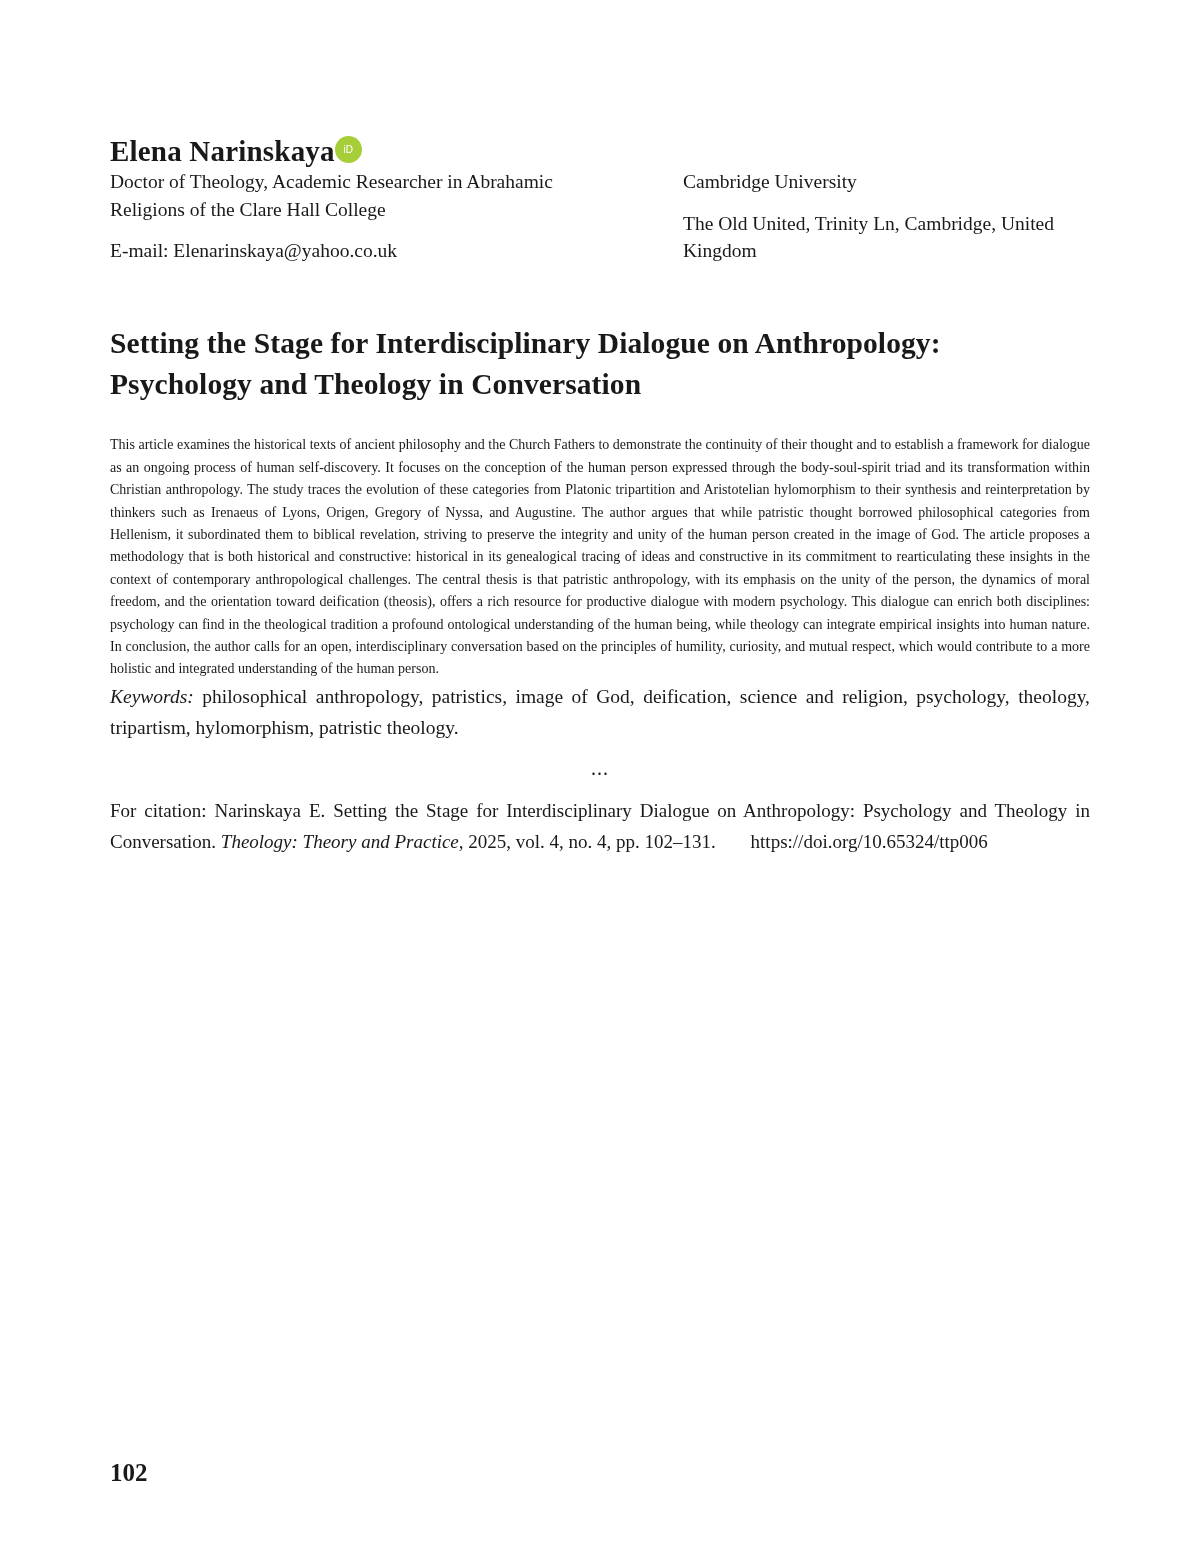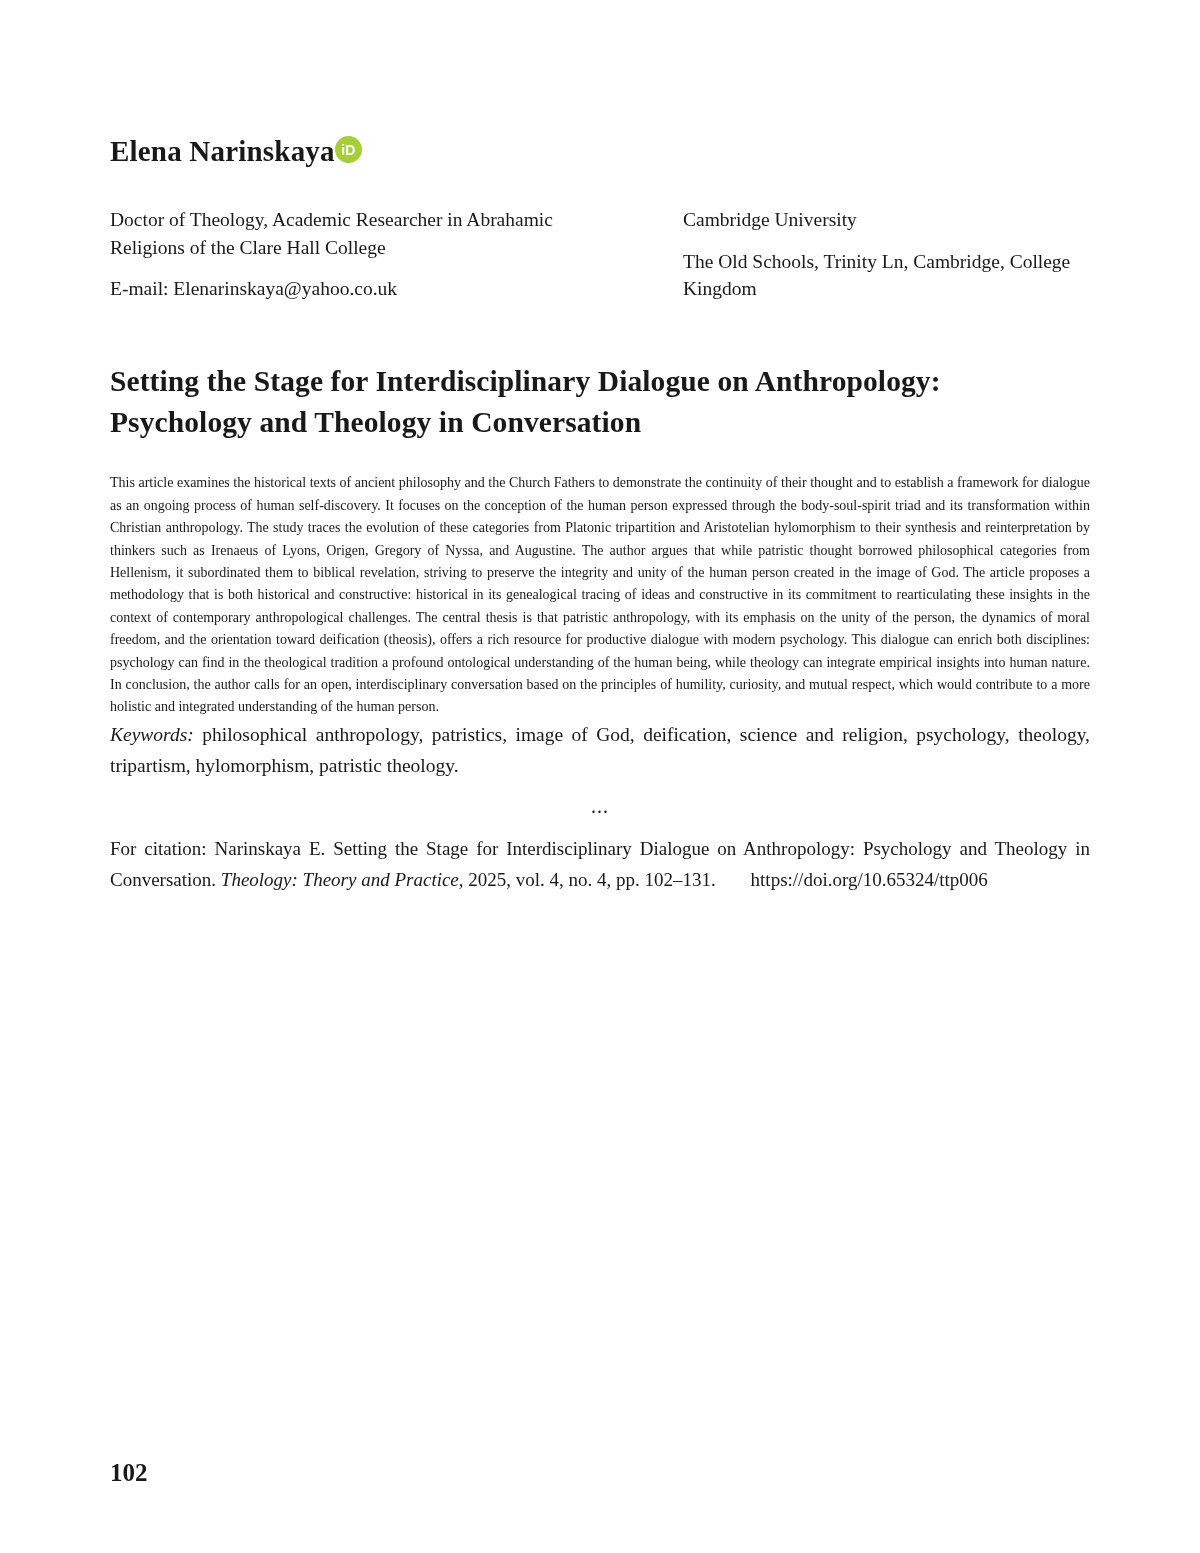--- a/index.html
+++ b/index.html
@@ -29,34 +29,33 @@
     font-size: 29px;
     font-weight: bold;
     letter-spacing: 0.2px;
   }
   .orcid-badge {
     width: 27px; height: 27px;
     border-radius: 50%;
     background: #A6CE39;
     color: #ffffff;
     font-family: "Liberation Sans", sans-serif;
-    font-size: 14px;
-    font-weight: bold;
+    font-size: 10px;
+    font-weight: normal;
     display: inline-flex;
     align-items: center;
     justify-content: center;
     margin-top: -4px;
     cursor: pointer;
     user-select: none;
   }
 
   
   .info-row {
     display: flex;
-    margin-top: 38px;
     font-size: 19.5px;
     line-height: 1.42;
   }
   .info-left { width: 573px; padding-right: 40px; }
   .info-left .affiliation { max-width: 465px; }
   .info-left .email { margin-top: 14px; }
   .info-right { flex: 1; }
   .info-right .address { margin-top: 14px; max-width: 420px; }
 
   
@@ -121,21 +120,21 @@
     <span class="orcid-badge">iD</span>
   </div>
 
   <div class="info-row">
     <div class="info-left">
       <div class="affiliation">Doctor of Theology, Academic Researcher in Abrahamic Religions of the Clare Hall College</div>
       <div class="email">E-mail: Elenarinskaya@yahoo.co.uk</div>
     </div>
     <div class="info-right">
       <div class="university">Cambridge University</div>
-      <div class="address">The Old Schools, Trinity Ln, Cambridge, College Kingdom</div>
+      <div class="address">The Old United, Trinity Ln, Cambridge, United Kingdom</div>
     </div>
   </div>
 
   <h1 class="article-title">Setting the Stage for Interdisciplinary Dialogue on Anthropology: Psychology and Theology in Conversation</h1>
 
   <p class="abstract">This article examines the historical texts of ancient philosophy and the Church Fathers to demonstrate the continuity of their thought and to establish a framework for dialogue as an ongoing process of human self-discovery. It focuses on the conception of the human person expressed through the body-soul-spirit triad and its transformation within Christian anthropology. The study traces the evolution of these categories from Platonic tripartition and Aristotelian hylomorphism to their synthesis and reinterpretation by thinkers such as Irenaeus of Lyons, Origen, Gregory of Nyssa, and Augustine. The author argues that while patristic thought borrowed philosophical categories from Hellenism, it subordinated them to biblical revelation, striving to preserve the integrity and unity of the human person created in the image of God. The article proposes a methodology that is both historical and constructive: historical in its genealogical tracing of ideas and constructive in its commitment to rearticulating these insights in the context of contemporary anthropological challenges. The central thesis is that patristic anthropology, with its emphasis on the unity of the person, the dynamics of moral freedom, and the orientation toward deification (theosis), offers a rich resource for productive dialogue with modern psychology. This dialogue can enrich both disciplines: psychology can find in the theological tradition a profound ontological understanding of the human being, while theology can integrate empirical insights into human nature. In conclusion, the author calls for an open, interdisciplinary conversation based on the principles of humility, curiosity, and mutual respect, which would contribute to a more holistic and integrated understanding of the human person.</p>
 
   <p class="keywords"><span class="kw-label">Keywords:</span><span> philosophical anthropology, patristics, image of God, deification, science and religion, psychology, theology, tripartism, hylomorphism, patristic theology.</span></p>
 
   <div class="separator">...</div>

